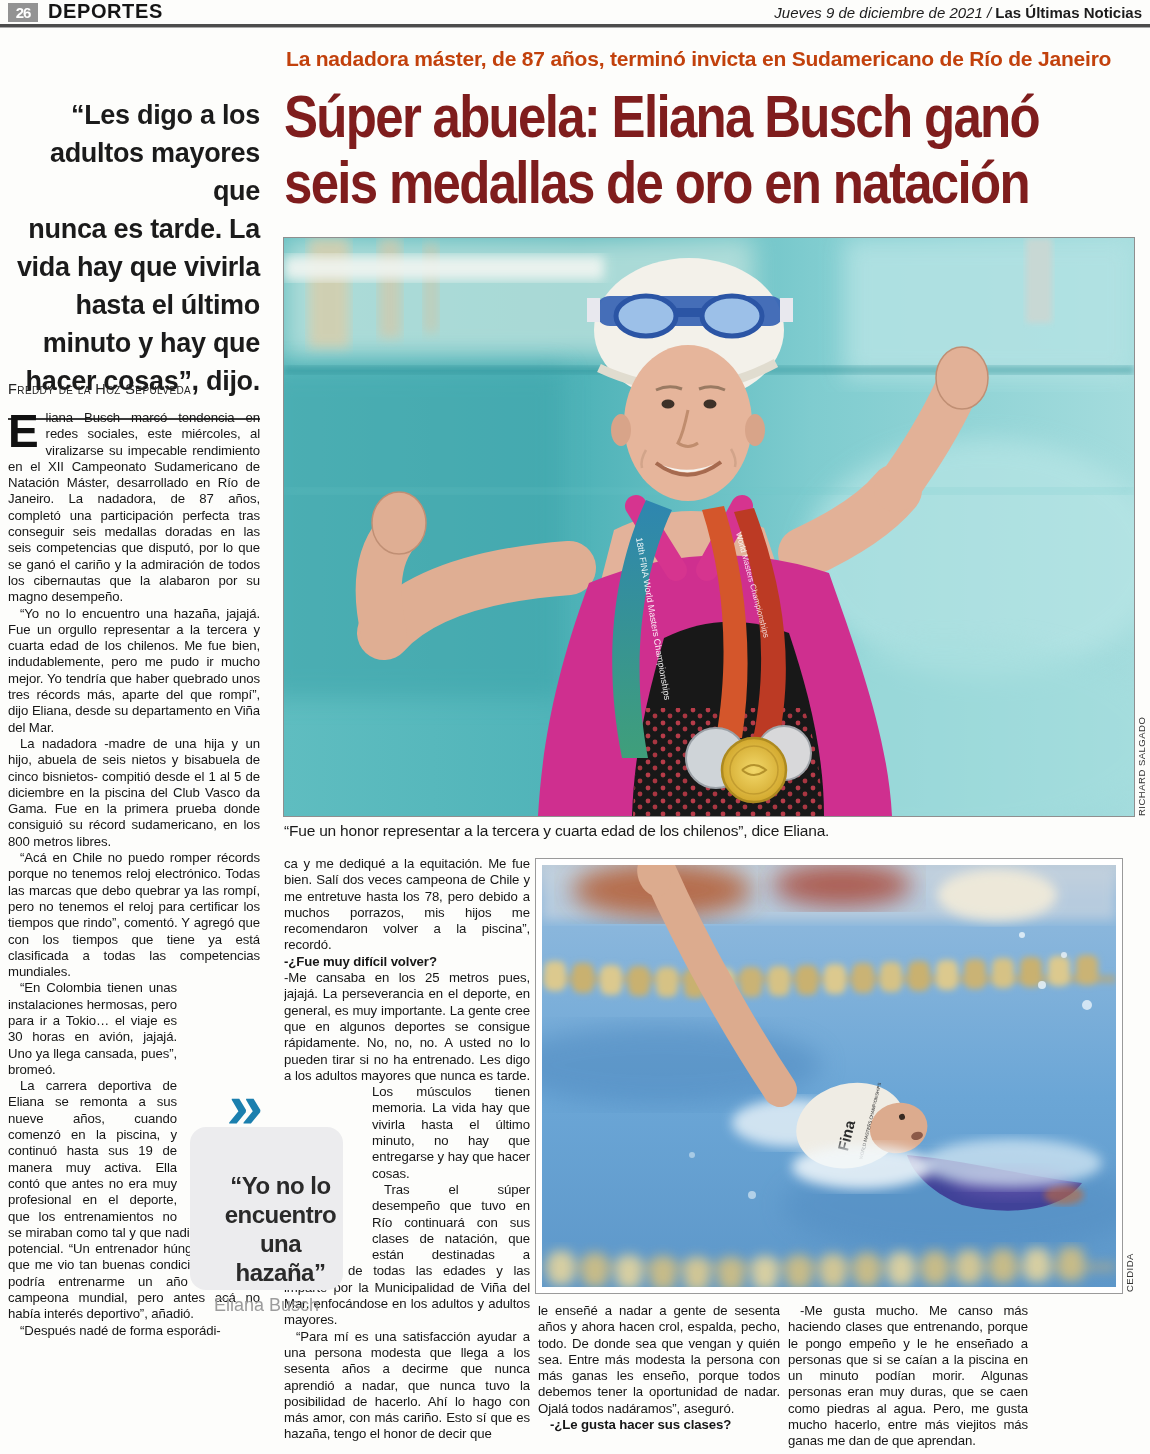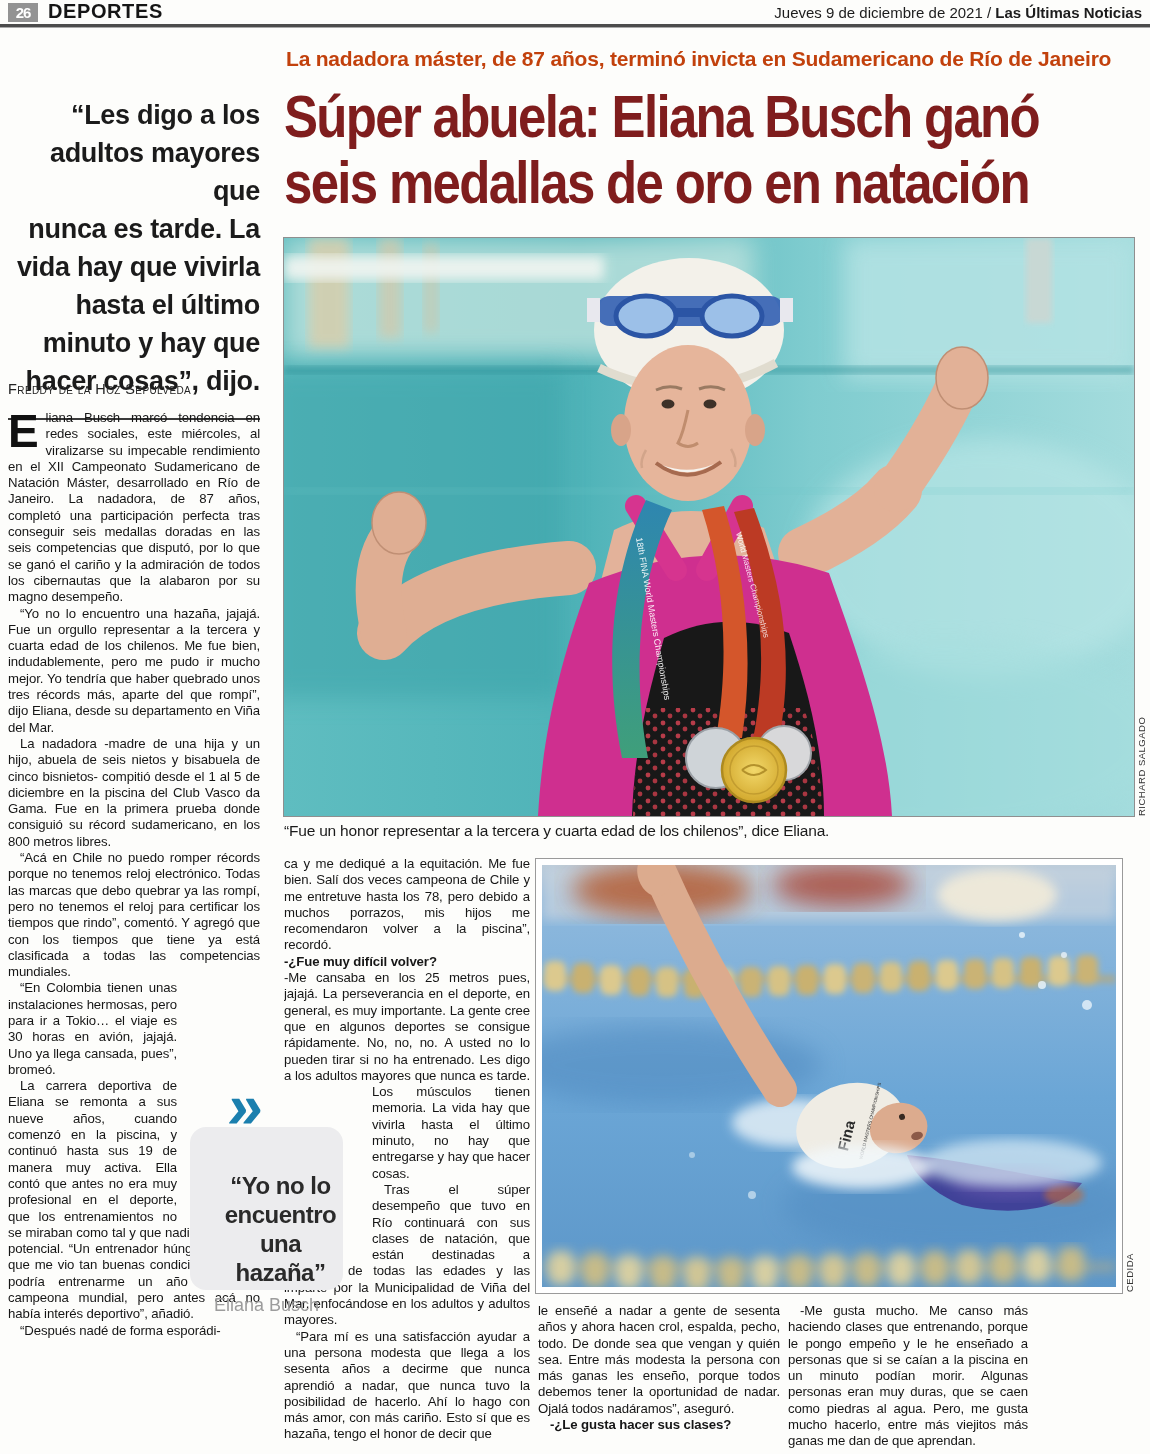--- a/index.html
+++ b/index.html
@@ -4,21 +4,21 @@
 <style>
   html,body{margin:0;padding:0;background:#e8e8e8;}
   #page{position:relative;width:1150px;height:1454px;background:#fdfdfb;margin:0 auto;
         font-family:"Liberation Sans","DejaVu Sans",sans-serif;color:#141414;overflow:hidden;}
   
   .hdr{position:absolute;left:0;top:0;width:1150px;height:16px;}
   .pagenum{position:absolute;left:8px;top:3px;width:30px;height:19px;background:#939393;color:#fff;
            font-weight:bold;font-size:15px;text-align:center;line-height:19px;letter-spacing:-1px;}
   .section{position:absolute;left:48px;top:0;font-size:20px;font-weight:800;letter-spacing:.6px;color:#151515;}
   .hdr-right{position:absolute;right:8px;top:4px;font-size:15px;color:#1c1c1c;}
-  .hdr-right .date{font-weight:400;}
+  .hdr-right .date{font-weight:400;font-style:italic;}
   .hdr-right .masthead{font-weight:bold;}
   .rule{position:absolute;left:0;top:24px;width:1150px;height:3px;background:#4c4c4c;border-bottom:1px solid #aaa;}
   
   .kicker{position:absolute;left:286px;top:47px;width:860px;font-size:21px;font-weight:bold;
           letter-spacing:-.2px;color:#c2410c;}
   .headline{position:absolute;left:284px;top:84px;width:866px;font-weight:bold;color:#7f1d1d;}
   .headline .hl{display:block;font-size:60px;line-height:66px;letter-spacing:-2px;
                 transform:scaleX(.85);transform-origin:left;white-space:nowrap;}
   
   .sidequote{position:absolute;left:8px;top:96px;width:252px;font-size:27px;line-height:38px;

